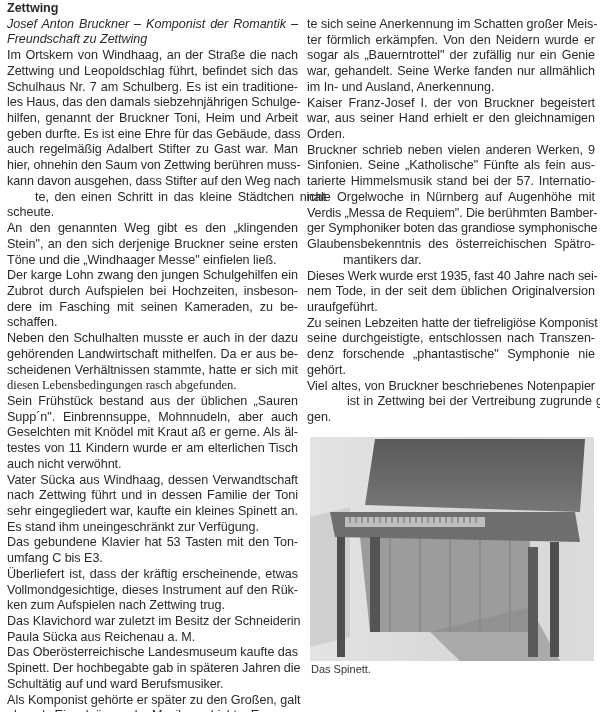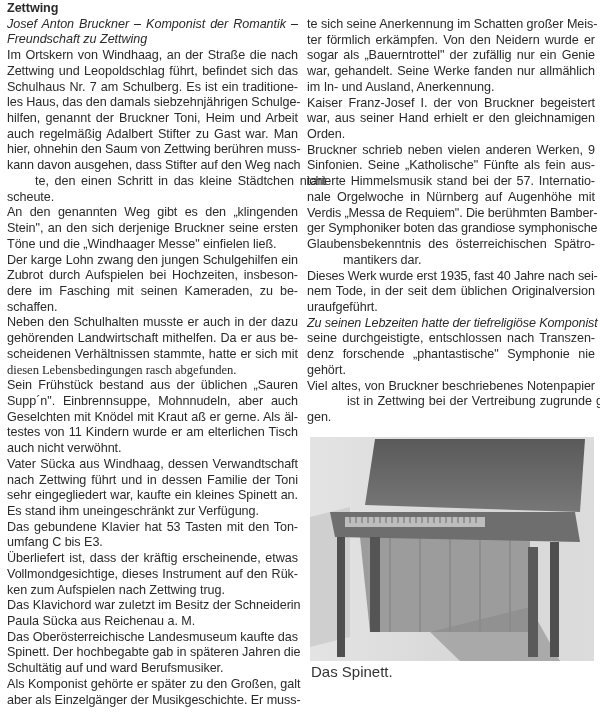--- a/index.html
+++ b/index.html
@@ -23,39 +23,40 @@
   .line { display: block; white-space: nowrap; text-align: justify; text-align-last: justify; height: 15.72px; overflow: visible; }
   .line.last { text-align-last: left; }
   .title { font-weight: bold; text-align-last: left; }
   .subtitle { font-style: italic; }
   .photo-wrap {
     position: absolute; left: 310px; top: 437px; width: 284px; height: 224px;
     background: #d8d8d8; overflow: hidden;
   }
   .caption {
     position: absolute; left: 311px; top: 663px;
-    font-size: 15px; color: #333;
+    font-size: 11px; color: #333;
     font-family: "Liberation Sans", sans-serif;
   }
 </style>
 </head>
 <body>
 
 <div class="col col-left">
   <span class="line title" style="white-space: nowrap;">Zettwing</span>
   <div id="subtitle">
       <span class="line subtitle" style="white-space: nowrap; word-spacing: 1.57366px; text-align-last: left; text-align: left;">Josef Anton Bruckner – Komponist der Romantik –</span>
       <span class="line subtitle last" style="white-space: nowrap;">Freundschaft zu Zettwing</span>
     </div>
   <div id="left-body">
       <span class="line" style="white-space: nowrap; word-spacing: 1.0625px; text-align-last: left; text-align: left;">Im Ortskern von Windhaag, an der Straße die nach</span>
       <span class="line" style="white-space: nowrap; word-spacing: 1.08333px; text-align-last: left; text-align: left;">Zettwing und Leopoldschlag führt, befindet sich das</span>
       <span class="line" style="white-space: nowrap; word-spacing: 0.736328px; text-align-last: left; text-align: left;">Schulhaus Nr. 7 am Schulberg. Es ist ein traditione-</span>
       <span class="line" style="white-space: nowrap; letter-spacing: -0.066875px; text-align-last: left; text-align: left;">les Haus, das den damals siebzehnjährigen Schulge-</span>
       <span class="line" style="white-space: nowrap; word-spacing: 1.7567px; text-align-last: left; text-align: left;">hilfen, genannt der Bruckner Toni, Heim und Arbeit</span>
+      <span class="line" style="white-space: nowrap; letter-spacing: -0.0625px; text-align-last: left; text-align: left;">geben durfte. Es ist eine Ehre für das Gebäude, dass</span>
       <span class="line" style="white-space: nowrap; word-spacing: 1.72098px; text-align-last: left; text-align: left;">auch regelmäßig Adalbert Stifter zu Gast war. Man</span>
       <span class="line" style="white-space: nowrap; letter-spacing: -0.1225px; text-align-last: left; text-align: left;">hier, ohnehin den Saum von Zettwing berühren muss-</span>
       <span class="line" style="white-space: nowrap; letter-spacing: -0.11875px; text-align-last: left; text-align: left;">kann davon ausgehen, dass Stifter auf den Weg nach</span>
       <span class="line" style="white-space: nowrap; word-spacing: 2.21289px; text-align-last: left; text-align: left; margin-left: 28px;">te, den einen Schritt in das kleine Städtchen nicht</span>
       <span class="line last" style="white-space: nowrap;">scheute.</span>
       <span class="line" style="white-space: nowrap; word-spacing: 3.90848px; text-align-last: left; text-align: left;">An den genannten Weg gibt es den „klingenden</span>
       <span class="line" style="white-space: nowrap; word-spacing: 1.09152px; text-align-last: left; text-align: left;">Stein", an den sich derjenige Bruckner seine ersten</span>
       <span class="line last" style="white-space: nowrap;">Töne und die „Windhaager Messe" einfielen ließ.</span>
       <span class="line" style="white-space: nowrap; word-spacing: 0.212054px; text-align-last: left; text-align: left;">Der karge Lohn zwang den jungen Schulgehilfen ein</span>
       <span class="line" style="white-space: nowrap; word-spacing: 2.40313px; text-align-last: left; text-align: left;">Zubrot durch Aufspielen bei Hochzeiten, insbeson-</span>
@@ -103,21 +104,21 @@
       <span class="line" style="white-space: nowrap; word-spacing: 1.82552px; text-align-last: left; text-align: left;">Sinfonien. Seine „Katholische" Fünfte als fein aus-</span>
       <span class="line" style="white-space: nowrap; word-spacing: 1.41146px; text-align-last: left; text-align: left;">tarierte Himmelsmusik stand bei der 57. Internatio-</span>
       <span class="line" style="white-space: nowrap; word-spacing: 2.98438px; text-align-last: left; text-align: left;">nale Orgelwoche in Nürnberg auf Augenhöhe mit</span>
       <span class="line" style="white-space: nowrap; letter-spacing: -0.138672px; text-align-last: left; text-align: left;">Verdis „Messa de Requiem". Die berühmten Bamber-</span>
       <span class="line" style="white-space: nowrap; letter-spacing: -0.134115px; text-align-last: left; text-align: center;">ger Symphoniker boten das grandiose symphonische</span>
       <span class="line" style="white-space: nowrap; word-spacing: 3.90625px; text-align-last: left; text-align: left;">Glaubensbekenntnis des österreichischen Spätro-</span>
       <span class="line last" style="white-space: nowrap; margin-left: 36px;">mantikers dar.</span>
       <span class="line" style="white-space: nowrap; letter-spacing: -0.16857px; text-align-last: left; text-align: left;">Dieses Werk wurde erst 1935, fast 40 Jahre nach sei-</span>
       <span class="line" style="white-space: nowrap; word-spacing: 1.12946px; text-align-last: left; text-align: left;">nem Tode, in der seit dem üblichen Originalversion</span>
       <span class="line last" style="white-space: nowrap;">uraufgeführt.</span>
-      <span class="line" style="white-space: nowrap; letter-spacing: -0.116745px; text-align-last: left; text-align: left; font-style: italic;">Zu seinen Lebzeiten hatte der tiefreligiöse Komponist</span>
+      <span class="line" style="white-space: nowrap; letter-spacing: -0.116745px; text-align-last: left; text-align: left;">Zu seinen Lebzeiten hatte der tiefreligiöse Komponist</span>
       <span class="line" style="white-space: nowrap; word-spacing: 1.90625px; text-align-last: left; text-align: left;">seine durchgeistigte, entschlossen nach Transzen-</span>
       <span class="line" style="white-space: nowrap; word-spacing: 5.10938px; text-align-last: left; text-align: left;">denz forschende „phantastische" Symphonie nie</span>
       <span class="line last" style="white-space: nowrap;">gehört.</span>
       <span class="line" style="white-space: nowrap; word-spacing: 0.178125px; text-align-last: left; text-align: right;">Viel altes, von Bruckner beschriebenes Notenpapier</span>
       <span class="line" style="white-space: nowrap; word-spacing: 0.700893px; text-align-last: left; text-align: center; padding-left: 40px;">ist in Zettwing bei der Vertreibung zugrunde gegan-</span>
       <span class="line last" style="white-space: nowrap;">gen.</span>
     </div>
 </div>
 
 <div class="photo-wrap">

